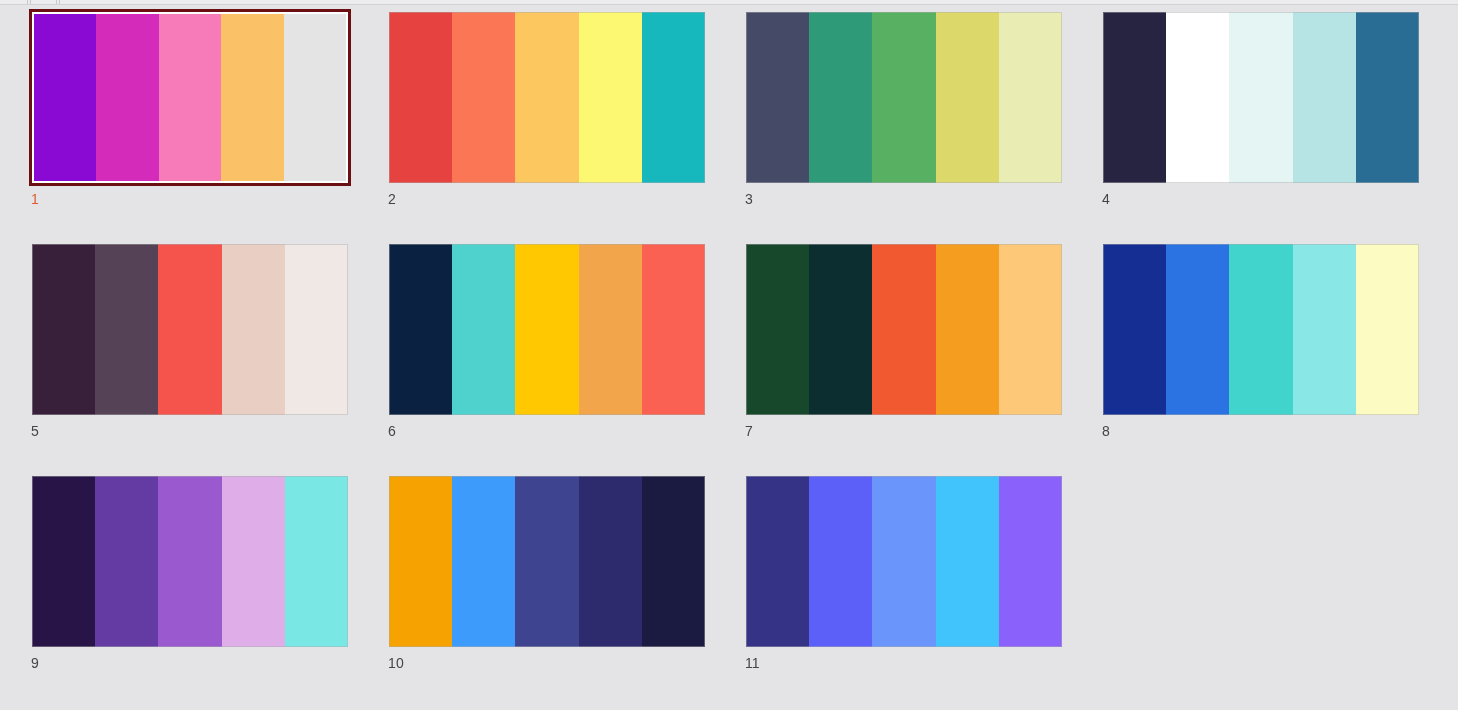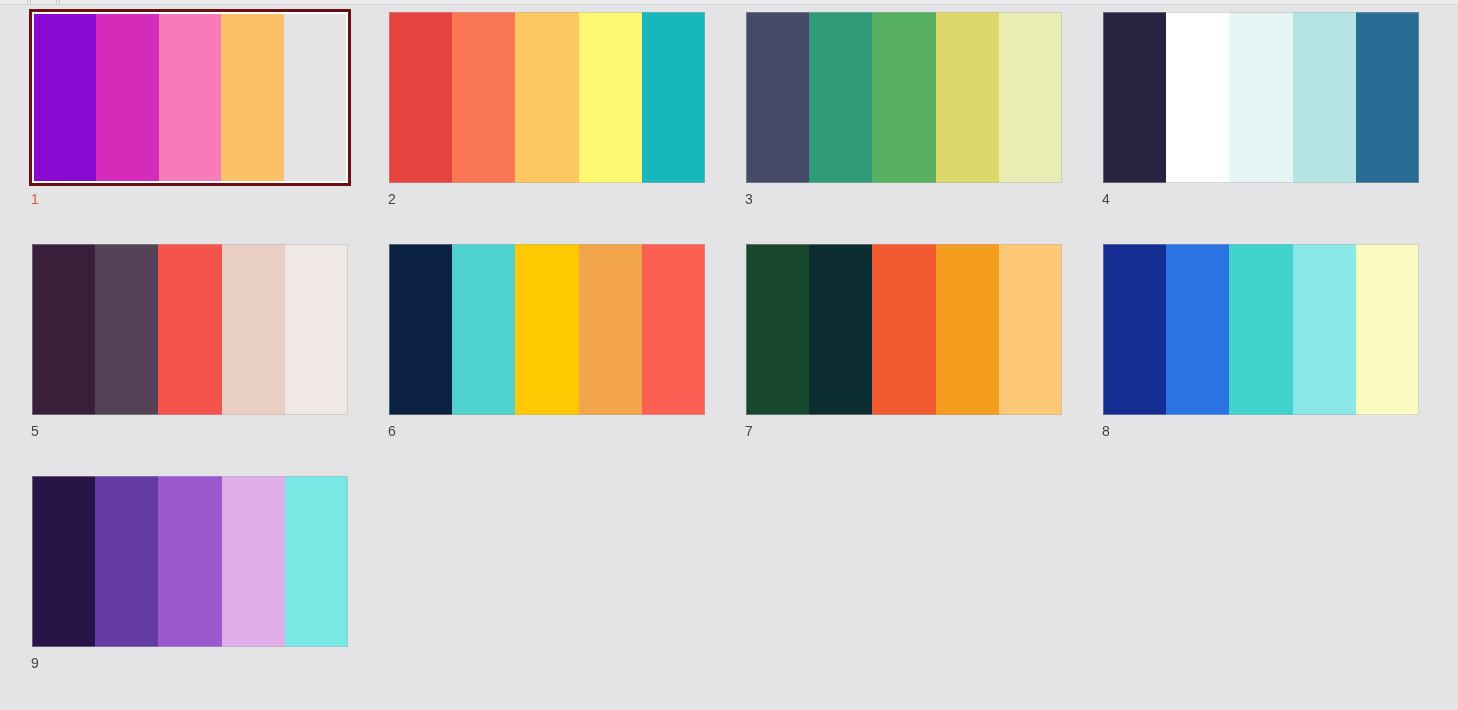--- a/index.html
+++ b/index.html
@@ -212,13 +212,37 @@
         <div class="swatch-strip">
           <div class="swatch" style="background: rgb(40, 20, 71);"></div>
           <div class="swatch" style="background: rgb(100, 59, 163);"></div>
           <div class="swatch" style="background: rgb(154, 89, 207);"></div>
           <div class="swatch" style="background: rgb(223, 173, 231);"></div>
           <div class="swatch" style="background: rgb(121, 231, 228);"></div>
         </div>
       </div>
       <div class="palette-label">9</div>
     </div>
+    <div class="palette-cell">
+      <div class="swatch-frame">
+        <div class="swatch-strip">
+          <div class="swatch" style="background: rgb(246, 162, 0);"></div>
+          <div class="swatch" style="background: rgb(60, 155, 251);"></div>
+          <div class="swatch" style="background: rgb(63, 68, 145);"></div>
+          <div class="swatch" style="background: rgb(45, 43, 110);"></div>
+          <div class="swatch" style="background: rgb(27, 27, 66);"></div>
+        </div>
+      </div>
+      <div class="palette-label">10</div>
+    </div>
+    <div class="palette-cell">
+      <div class="swatch-frame">
+        <div class="swatch-strip">
+          <div class="swatch" style="background: rgb(52, 51, 134);"></div>
+          <div class="swatch" style="background: rgb(92, 95, 248);"></div>
+          <div class="swatch" style="background: rgb(106, 150, 251);"></div>
+          <div class="swatch" style="background: rgb(64, 196, 251);"></div>
+          <div class="swatch" style="background: rgb(138, 98, 251);"></div>
+        </div>
+      </div>
+      <div class="palette-label">11</div>
+    </div>
   </div>
 
 </body></html>

